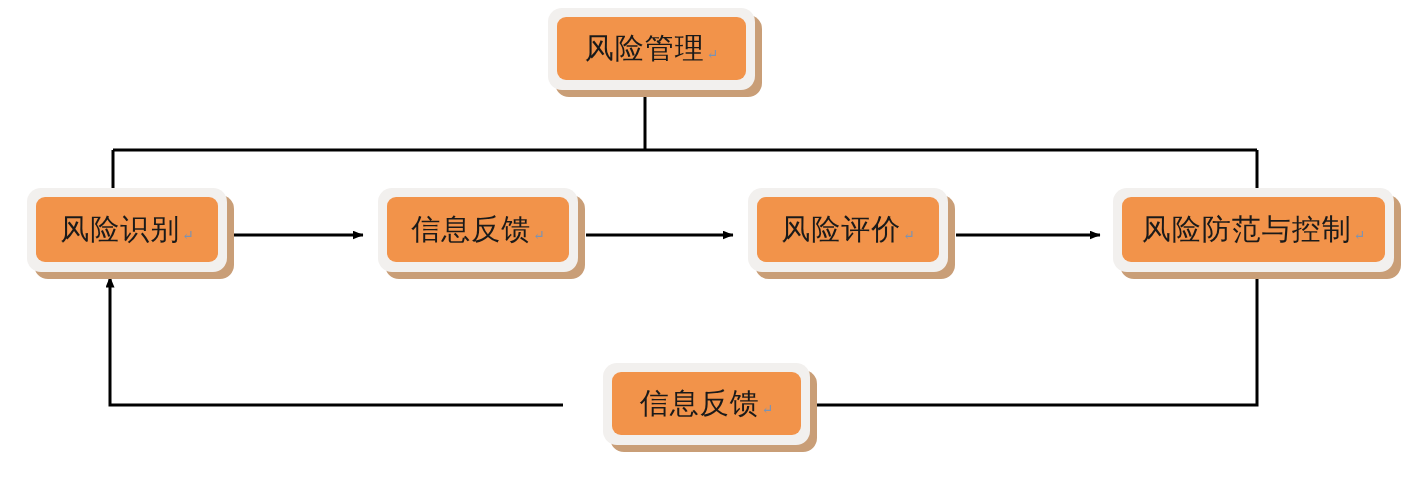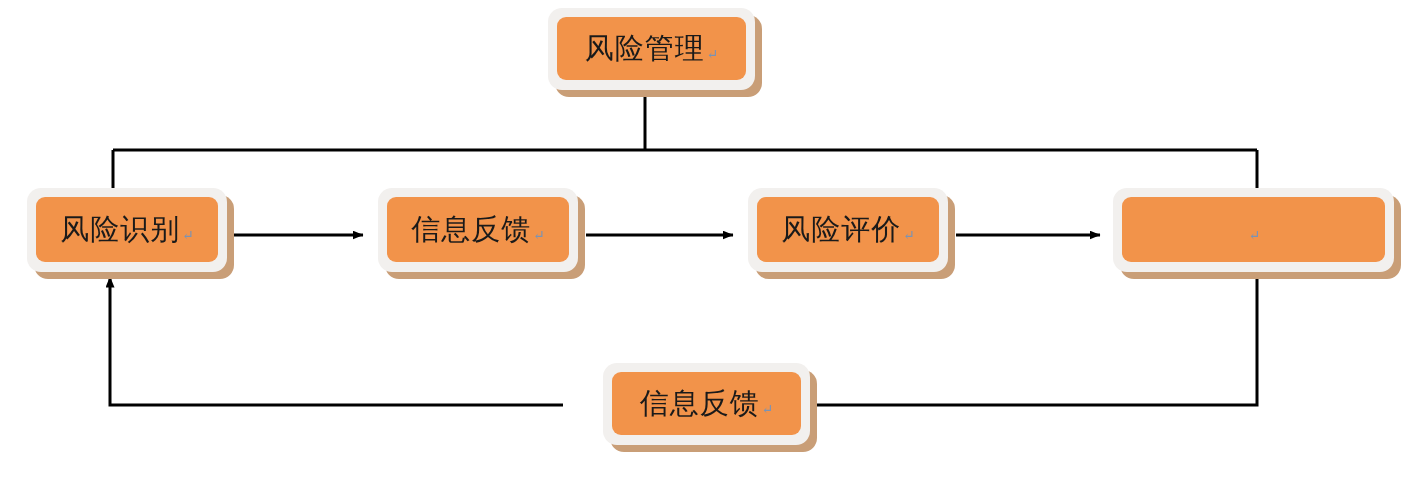--- a/index.html
+++ b/index.html
@@ -111,20 +111,21 @@
 
   <div class="node" style="left:748px; top:188px; width:200px; height:84px;">
     <div class="node-inner">
       <span class="node-label">风险评价</span>
         <span class="cr-mark">↵</span>
     </div>
   </div>
 
   <div class="node" style="left:1113px; top:188px; width:281px; height:84px;">
     <div class="node-inner">
+      <span class="node-label">风险防范与控制</span>
         <span class="cr-mark">↵</span>
     </div>
   </div>
 
   <div class="node" style="left:563px; top:363px; width:207px; height:82px;margin-left:40px;">
     <div class="node-inner">
       <span class="node-label">信息反馈</span>
         <span class="cr-mark">↵</span>
     </div>
   </div>

